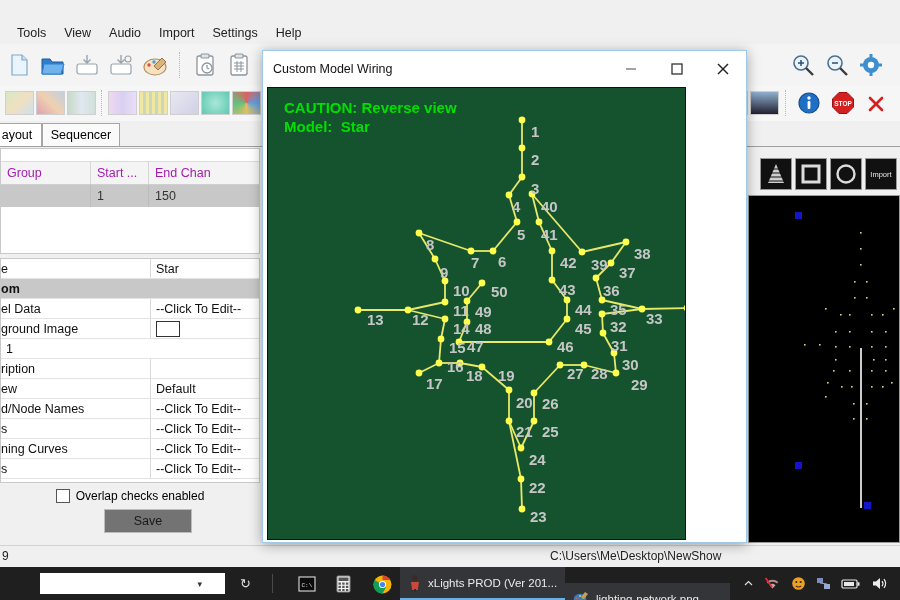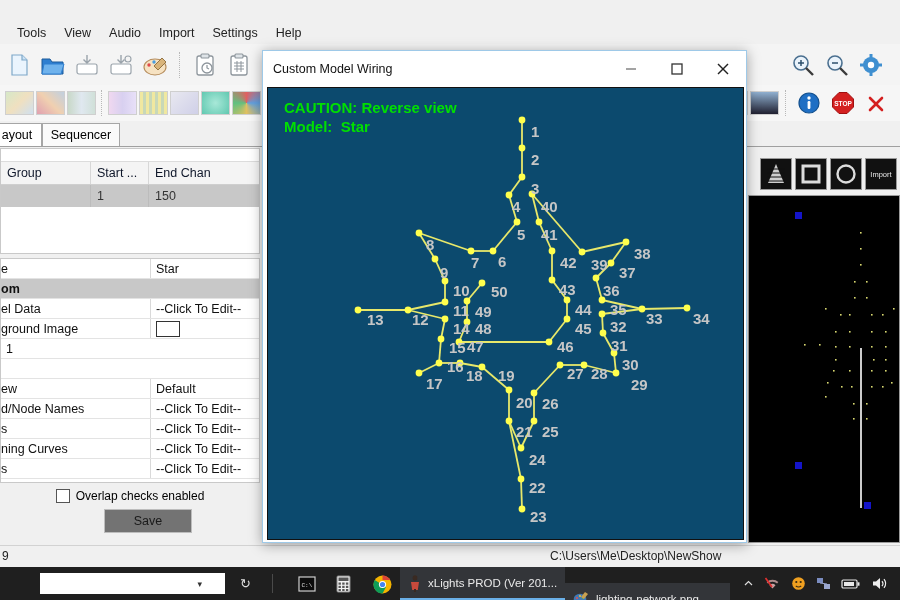--- a/index.html
+++ b/index.html
@@ -34,21 +34,21 @@
 
   
   .tabstrip{position:absolute;left:0;top:121px;width:900px;height:25px;background:#f0f0f0;border-bottom:1px solid #a0a0a0;}
   .tab{position:absolute;top:2px;height:23px;background:#fafafa;border:1px solid #a6a6a6;border-bottom:none;
        display:flex;align-items:center;justify-content:center;padding:0 10px;font-size:12.5px;box-sizing:border-box;}
   .tab.sel{background:#fff;}
 
   
   .modgrid{position:absolute;left:0;top:148px;width:260px;height:106px;background:#fff;border:1px solid #c9c9c9;box-sizing:border-box;}
   .gridhdr{display:flex;height:22px;background:#f4f4f4;border-bottom:1px solid #cfcfcf;}
-  .gh{border-right:1px solid #d7d7d7;display:flex;align-items:center;padding:0 6px;font-size:12.5px;color:#0f172a;box-sizing:border-box;height:22px;}
+  .gh{border-right:1px solid #d7d7d7;display:flex;align-items:center;padding:0 6px;font-size:12.5px;color:#a21caf;box-sizing:border-box;height:22px;}
   .gridrow{display:flex;height:22px;background:#c8c8c8;}
   .gc{border-right:1px solid #bcbcbc;display:flex;align-items:center;padding:0 6px;font-size:12.5px;color:#333;box-sizing:border-box;height:22px;}
 
   
   .propgrid{position:absolute;left:0;top:258px;width:260px;height:225px;background:#fff;border:1px solid #c9c9c9;box-sizing:border-box;}
   .prow{display:flex;height:20px;border-bottom:1px solid #e3e3e3;box-sizing:border-box;}
   .prow.cat{background:#c8c8c8;}
   .pname{width:150px;border-right:1px solid #d9d9d9;display:flex;align-items:center;padding-left:0px;font-size:12.5px;color:#111;box-sizing:border-box;overflow:hidden;white-space:nowrap;}
   .prow.cat .pname{border-right:none;font-weight:bold;width:100%;}
   .pval{flex:1;display:flex;align-items:center;padding-left:5px;font-size:12.5px;color:#111;overflow:hidden;white-space:nowrap;}
@@ -74,21 +74,21 @@
   .st-left{position:absolute;left:2px;top:3px;font-size:12px;color:#222;}
   .st-path{position:absolute;left:550px;top:3px;font-size:12px;color:#222;}
 
   
   .dialog{position:absolute;left:262px;top:50px;width:485px;height:493px;background:#fff;
           border:1px solid #9ec9e8;box-shadow:0 2px 12px rgba(0,0,0,.35);box-sizing:border-box;}
   .dlgtitle{position:absolute;left:0;top:0;width:100%;height:36px;background:#fff;}
   .dlgtitletext{position:absolute;left:10px;top:11px;font-size:12.5px;color:#111;}
   .dlgbtns{position:absolute;right:0;top:0;height:36px;display:flex;}
   .dlgbtn{width:46px;height:36px;display:flex;align-items:center;justify-content:center;color:#444;}
-  .canvas{position:absolute;left:4px;top:36px;width:477px;height:453px;background:#0c4a6e;box-sizing:border-box;
+  .canvas{position:absolute;left:4px;top:36px;width:419px;height:453px;background:#14532d;box-sizing:border-box;
           border:1px solid #111;overflow:hidden;}
   .caution{position:absolute;left:16px;top:10px;color:#00e000;font-weight:bold;font-size:15px;line-height:19px;white-space:pre;
            font-family:"Liberation Sans", sans-serif;}
   .nodelabel{position:absolute;color:#c6c6c6;font-size:15px;font-weight:bold;font-family:"Liberation Sans", sans-serif;
              transform:translate(0,-50%);white-space:nowrap;}
 
   
   .taskbar{position:absolute;left:0;top:567px;width:900px;height:33px;background:#1f1f1f;}
   .tb-start{position:absolute;left:0;top:0;width:30px;height:33px;}
   .tb-search{position:absolute;left:40px;top:6px;width:185px;height:21px;background:#fff;border:1px solid #fff;box-sizing:border-box;}
@@ -298,20 +298,21 @@
       <div class="prow">
         <div class="pname">ground Image</div>
         <div class="pval">
           <span class="swatchbox"></span>
         </div>
       </div>
       <div class="prow">
         <div class="pval">1</div>
       </div>
       <div class="prow">
+        <div class="pname">ription</div>
         <div class="pval"></div>
       </div>
       <div class="prow">
         <div class="pname">ew</div>
         <div class="pval">Default</div>
       </div>
       <div class="prow">
         <div class="pname">d/Node Names</div>
         <div class="pval">--Click To Edit--</div>
       </div>

